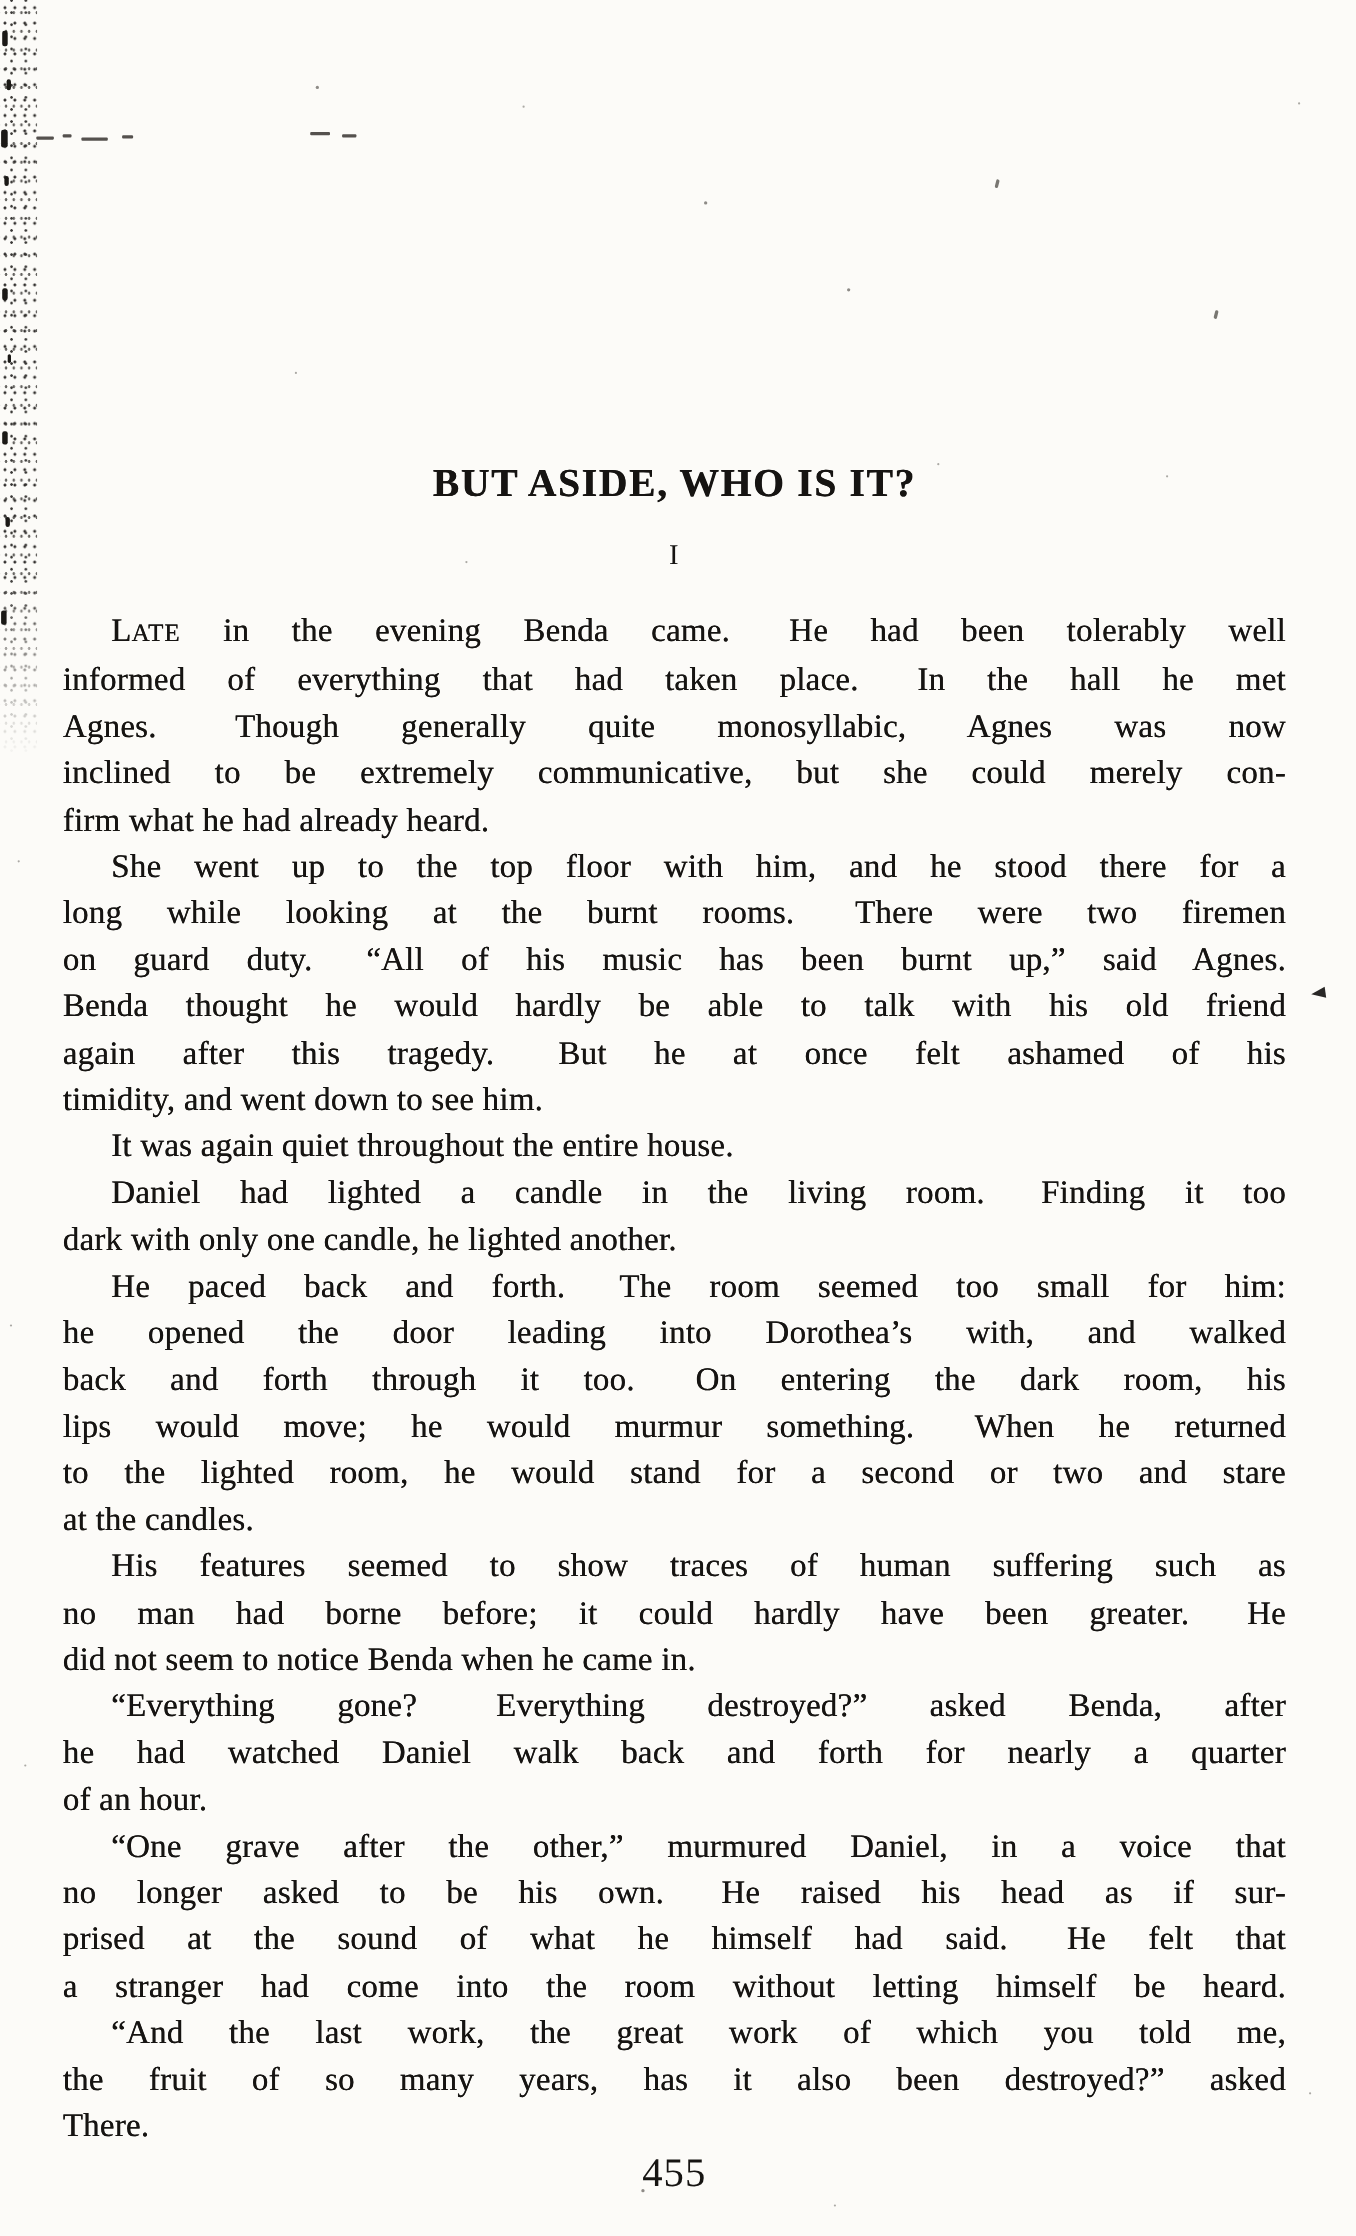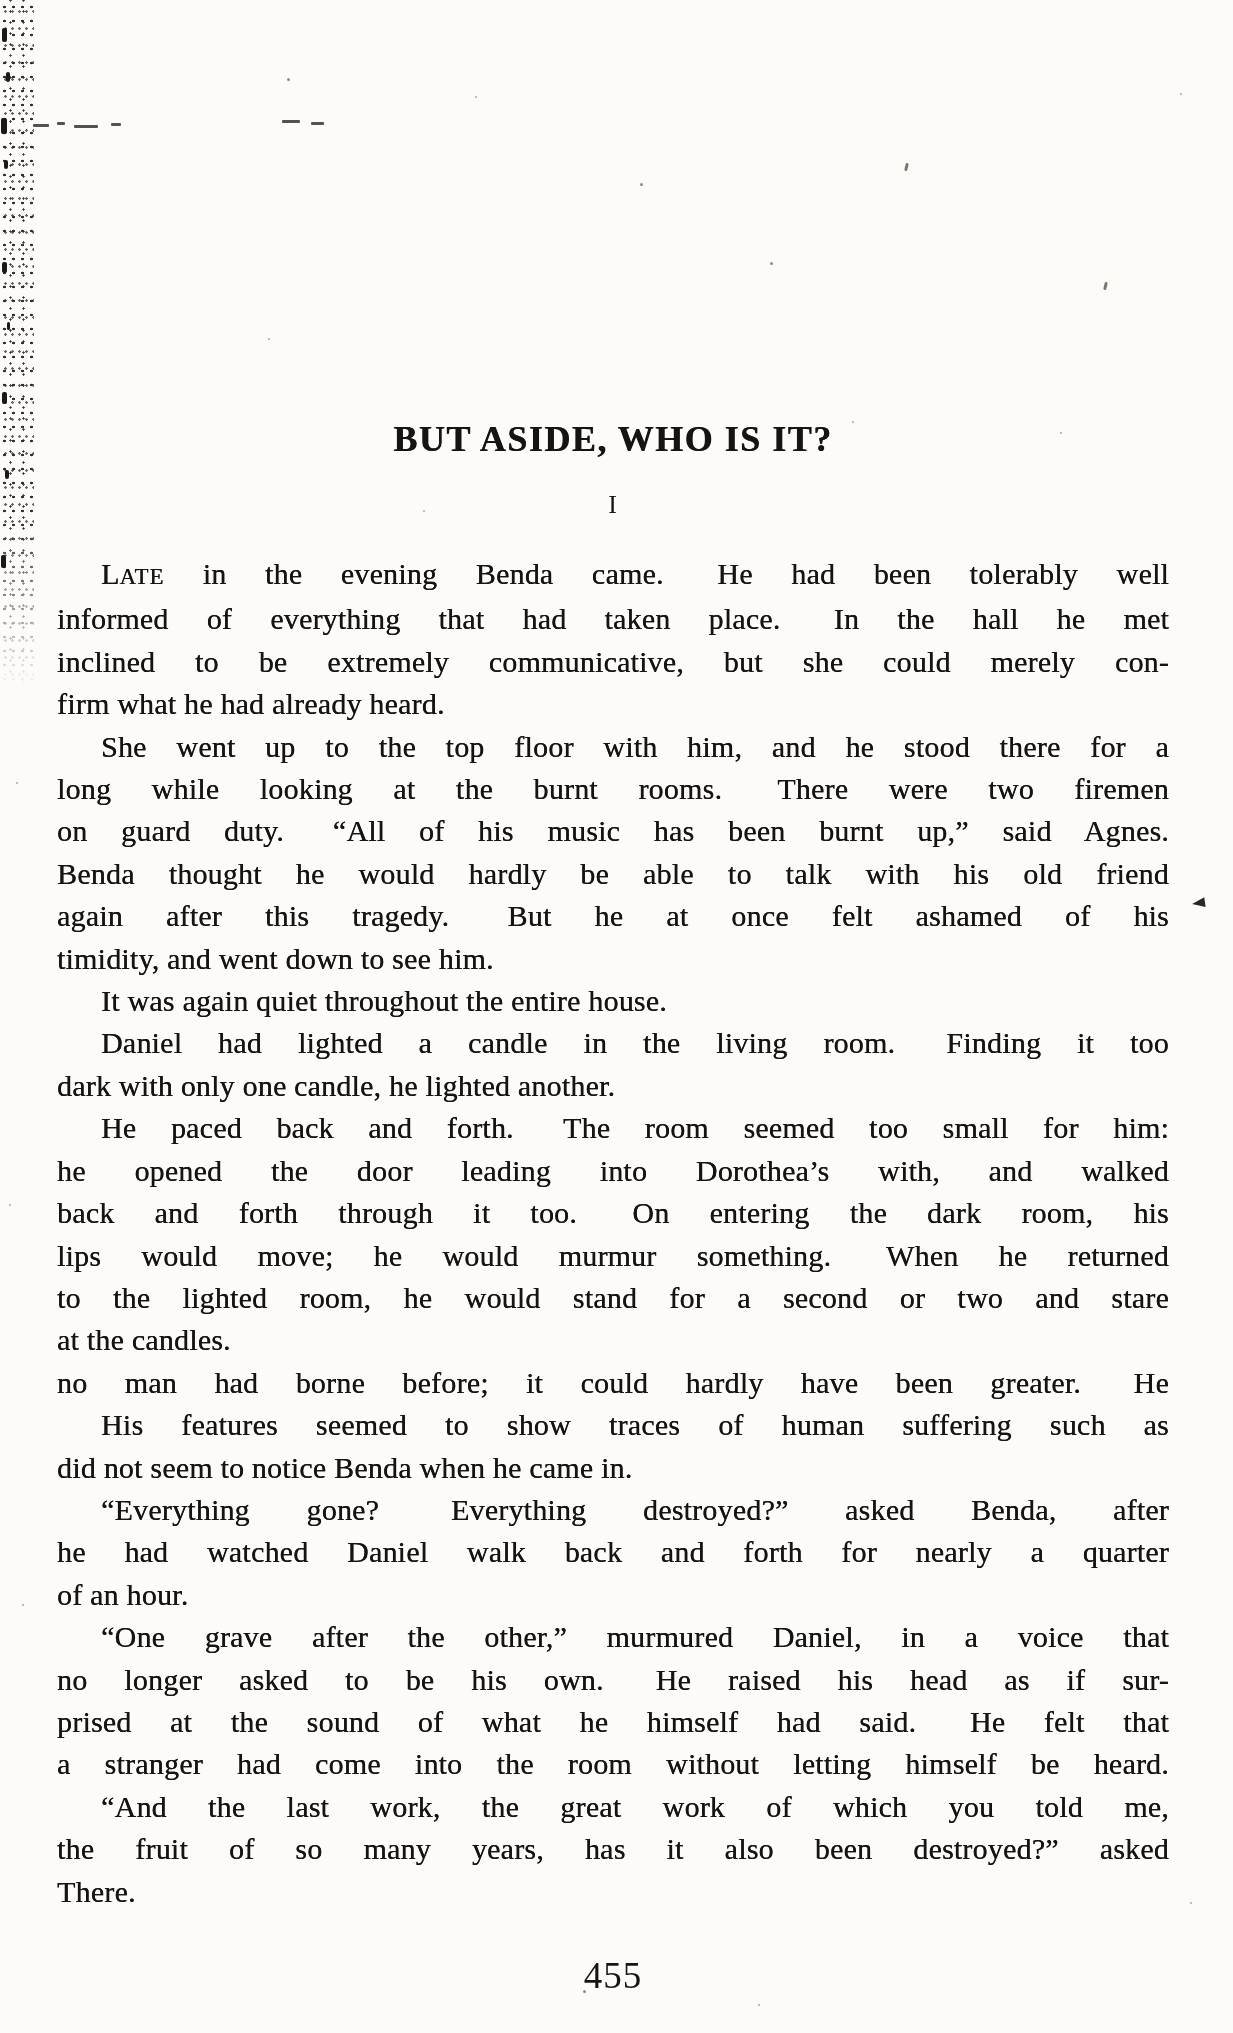--- a/index.html
+++ b/index.html
@@ -107,20 +107,21 @@
   <i class="speck sm" style="left:1190px;top:1902px;"></i>
 
   <i class="margin-mark"></i>
 
   <div class="chapter-title">BUT ASIDE, WHO IS IT?</div>
   <div class="section-numeral">I</div>
   <div class="body-text">
       <div class="paragraph">
         <div class="line first"><span><span>L</span><span class="lead-small">ATE</span></span> in the evening Benda came.  He had been tolerably well</div>
         <div class="line">informed of everything that had taken place.  In the hall he met</div>
+        <div class="line">Agnes.  Though generally quite monosyllabic, Agnes was now</div>
         <div class="line">inclined to be extremely communicative, but she could merely con-</div>
         <div class="line end">firm what he had already heard.</div>
       </div>
       <div class="paragraph">
         <div class="line first">She went up to the top floor with him, and he stood there for a</div>
         <div class="line">long while looking at the burnt rooms.  There were two firemen</div>
         <div class="line">on guard duty.  “All of his music has been burnt up,” said Agnes.</div>
         <div class="line">Benda thought he would hardly be able to talk with his old friend</div>
         <div class="line">again after this tragedy.  But he at once felt ashamed of his</div>
         <div class="line end">timidity, and went down to see him.</div>
@@ -134,22 +135,22 @@
       </div>
       <div class="paragraph">
         <div class="line first">He paced back and forth.  The room seemed too small for him:</div>
         <div class="line">he opened the door leading into Dorothea’s with, and walked</div>
         <div class="line">back and forth through it too.  On entering the dark room, his</div>
         <div class="line">lips would move; he would murmur something.  When he returned</div>
         <div class="line">to the lighted room, he would stand for a second or two and stare</div>
         <div class="line end">at the candles.</div>
       </div>
       <div class="paragraph">
+        <div class="line first">His features seemed to show traces of human suffering such as</div>
         <div class="line">no man had borne before; it could hardly have been greater.  He</div>
-        <div class="line first">His features seemed to show traces of human suffering such as</div>
         <div class="line end">did not seem to notice Benda when he came in.</div>
       </div>
       <div class="paragraph">
         <div class="line first">“Everything gone?  Everything destroyed?” asked Benda, after</div>
         <div class="line">he had watched Daniel walk back and forth for nearly a quarter</div>
         <div class="line end">of an hour.</div>
       </div>
       <div class="paragraph">
         <div class="line first">“One grave after the other,” murmured Daniel, in a voice that</div>
         <div class="line">no longer asked to be his own.  He raised his head as if sur-</div>

